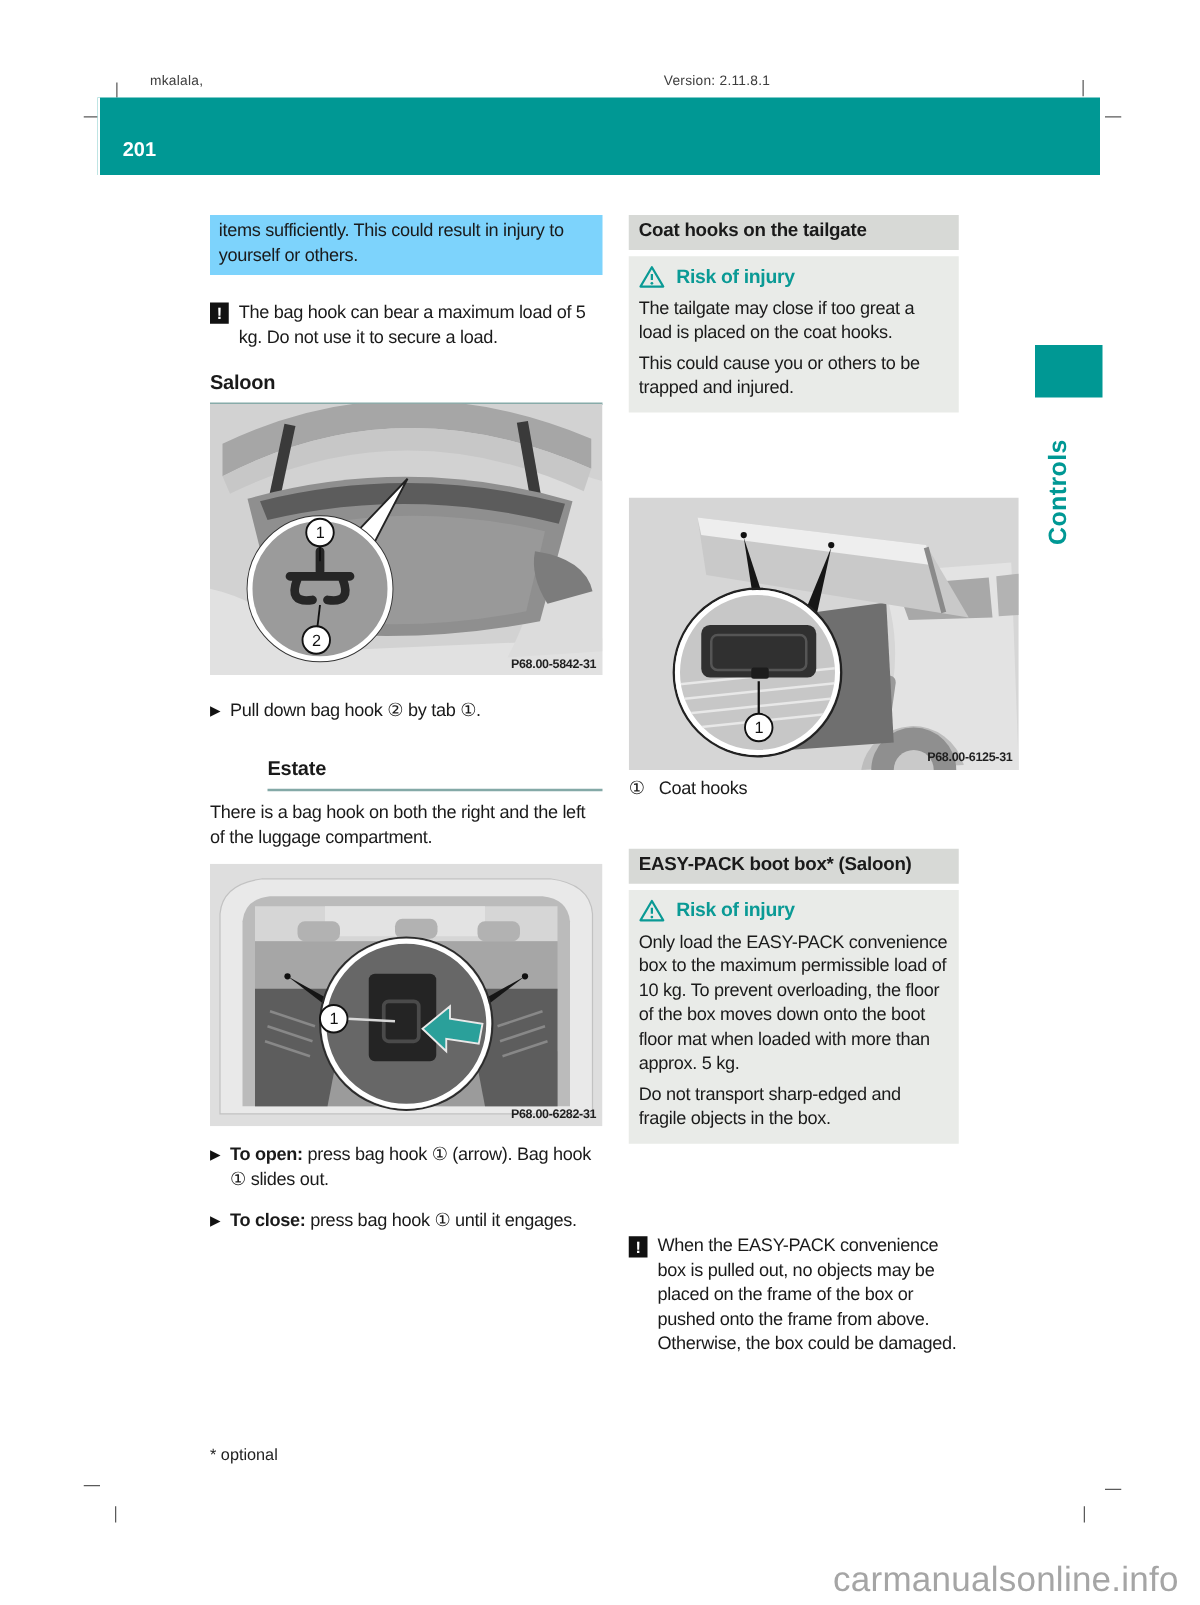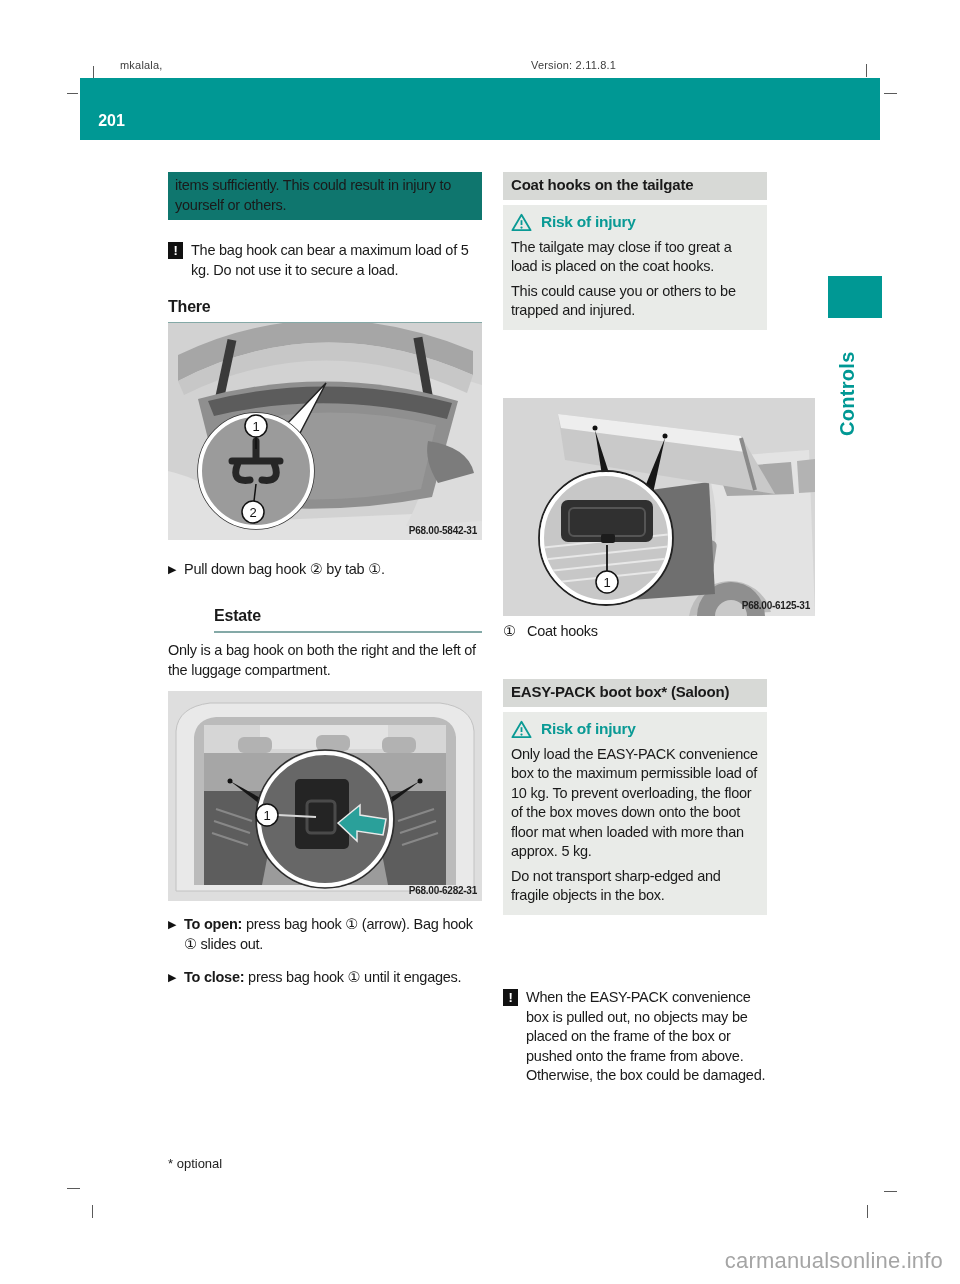--- a/index.html
+++ b/index.html
@@ -16,40 +16,40 @@
   .banner-div{width:2px;align-self:stretch;background:#fff;}
   .banner-page{width:63px;text-align:center;color:#fff;font-weight:bold;font-size:16px;
                padding-bottom:10px;}
   
   .side-rect{position:absolute;left:828px;top:276px;width:54px;height:42px;background:#009894;}
   .side-label{position:absolute;left:836px;top:326px;height:110px;color:#009894;font-weight:bold;
               font-size:20px;writing-mode:vertical-rl;transform:rotate(180deg);letter-spacing:.3px;}
   
   .col{position:absolute;font-size:14.5px;line-height:19.5px;letter-spacing:-0.25px;}
   .abs{position:absolute;left:0;right:0;}
-  .note-box{background:#0f766e;padding:4px 7px 5px;}
+  .note-box{background:#7dd3fc;padding:4px 7px 5px;}
   .head-box{background:#d7d9d6;padding:3px 8px 5px;font-weight:bold;font-size:15px;letter-spacing:-0.2px;}
   .warn-box{background:#e9ebe8;padding:7px 8px 9px;}
-  .warn-title{display:flex;align-items:flex-end;gap:9px;color:#0a9a95;font-weight:bold;
+  .warn-title{display:flex;align-items:flex-start;gap:9px;color:#0a9a95;font-weight:bold;
               font-size:15.5px;margin-bottom:6px;}
   .warn-box p{margin:0 0 5px 0;}
   .warn-box p:last-child{margin-bottom:0;}
   .sec-head{font-weight:bold;font-size:16px;border-bottom:2px solid #84a9a7;
             padding-bottom:5px;letter-spacing:-0.2px;}
   .excl-note{display:flex;}
   .excl-icon{flex:0 0 auto;width:15px;height:17px;background:#111;color:#fff;font-weight:bold;
              font-size:13px;line-height:17px;text-align:center;margin-right:8px;margin-top:1px;}
   .step{display:flex;}
   .step .bullet{flex:0 0 16px;font-size:11px;line-height:19.5px;color:#111;}
   .fig{position:absolute;left:0;}
   .fig svg{display:block;}
   .caption{display:flex;align-items:flex-start;}
   .caption .mark{flex:0 0 24px;font-size:14.5px;}
   .footnote{position:absolute;left:168px;top:1156px;font-size:13px;color:#222;}
-  .watermark{position:absolute;right:17px;top:1248px;font-size:22px;color:#a5a5a5;letter-spacing:.2px;}
+  .watermark{position:absolute;right:17px;top:1248px;font-size:28px;color:#a5a5a5;letter-spacing:.2px;}
   .figcode{font-size:10px;font-weight:bold;fill:#1f1f1f;}
   .callout-num{font-size:13px;fill:#111;font-family:"Liberation Sans","DejaVu Sans",sans-serif;}
 </style>
 </head>
 <body>
 
 <div class="page">
 
   <div class="meta-text" style="left:120px;top:59px;text-align:center;">mkalala,</div>
   <div class="meta-text" style="left:531px;top:59px;text-align:center;">Version: 2.11.8.1</div>
@@ -75,21 +75,21 @@
 
     <div class="abs note-box" style="top:172px;">
       <span>items sufficiently. This could result in injury to yourself or others.</span>
     </div>
 
     <div class="abs excl-note" style="top:241px;">
       <span class="excl-icon">!</span>
       <div>The bag hook can bear a maximum load of 5 kg. Do not use it to secure a load.</div>
     </div>
 
-    <div class="abs sec-head" style="top:297px;">There</div>
+    <div class="abs sec-head" style="top:297px;">Saloon</div>
 
     <div class="fig" style="top:323px;width:314px;height:217px;">
       <svg viewBox="0 0 314 217" width="314" height="217">
         <rect width="314" height="217" fill="#d2d2d2"></rect>
         <path d="M0,217 L0,148 Q45,158 85,198 L314,188 L314,217 Z" fill="#e1e1e1"></path>
         <path d="M248,42 L314,62 L314,198 L238,203 Q282,120 248,42" fill="#dcdcdc"></path>
         <path d="M10,58 Q152,-16 305,52 L305,28 Q152,-36 10,32 Z" fill="#a6a6a6"></path>
         <path d="M10,58 Q152,-16 305,52 L299,70 Q155,4 16,72 Z" fill="#c7c7c7"></path>
         <rect x="52" y="16" width="9" height="72" fill="#3a3a3a" transform="rotate(12 56 52)"></rect>
         <rect x="252" y="14" width="9" height="76" fill="#3a3a3a" transform="rotate(-10 256 52)"></rect>
@@ -111,21 +111,21 @@
       </svg>
     </div>
 
     <div class="abs step" style="top:560px;">
       <span class="bullet">▶</span>
       <div><span>Pull down bag hook ② by tab ①.</span></div>
     </div>
 
     <div class="abs sec-head" style="top:606px;margin-left:46px;">Estate</div>
 
-    <div class="abs" style="top:641px;">Only is a bag hook on both the right and the left of the luggage compartment.</div>
+    <div class="abs" style="top:641px;">There is a bag hook on both the right and the left of the luggage compartment.</div>
 
     <div class="fig" style="top:691px;width:314px;height:210px;">
       <svg viewBox="0 0 314 210" width="314" height="210">
         <rect width="314" height="210" fill="#dedede"></rect>
         <path d="M8,200 L8,40 Q10,16 42,12 L272,12 Q304,16 306,40 L306,200 Z" fill="#e9e9e9" stroke="#c2c2c2"></path>
         <path d="M26,194 L26,46 Q28,28 48,26 L266,26 Q286,28 288,46 L288,194 Z" fill="#bbbbbb"></path>
         <rect x="36" y="34" width="242" height="28" fill="#d6d6d6"></rect>
         <rect x="92" y="34" width="128" height="24" fill="#e3e3e3"></rect>
         <rect x="70" y="46" width="34" height="16" rx="6" fill="#b2b2b2"></rect>
         <rect x="148" y="44" width="34" height="16" rx="6" fill="#b2b2b2"></rect>

